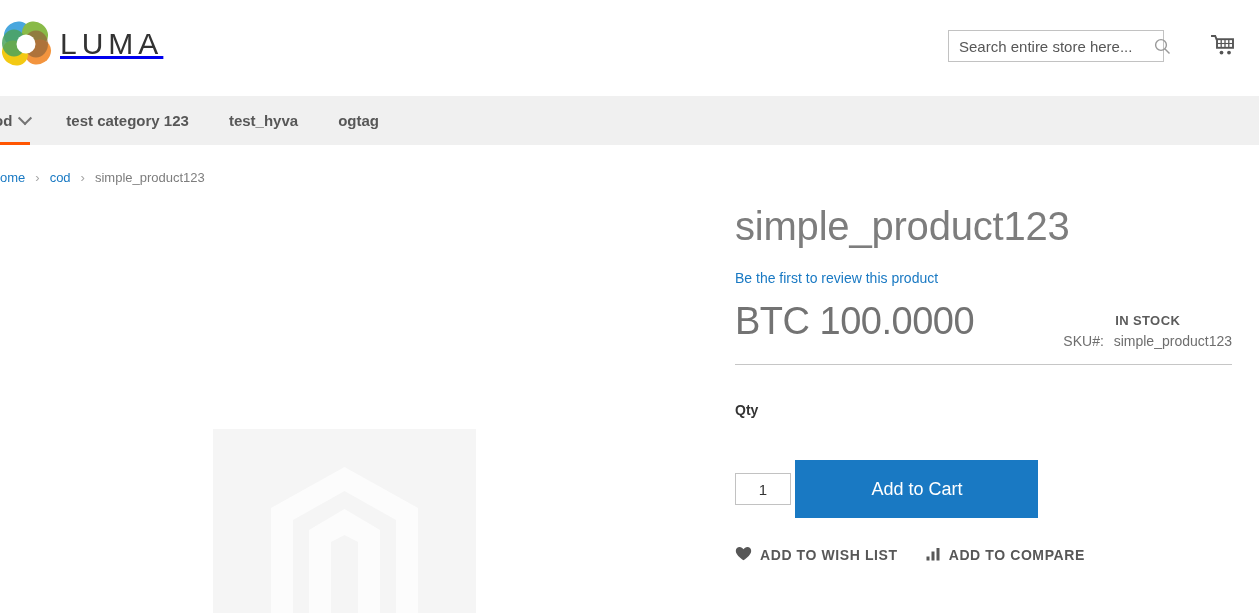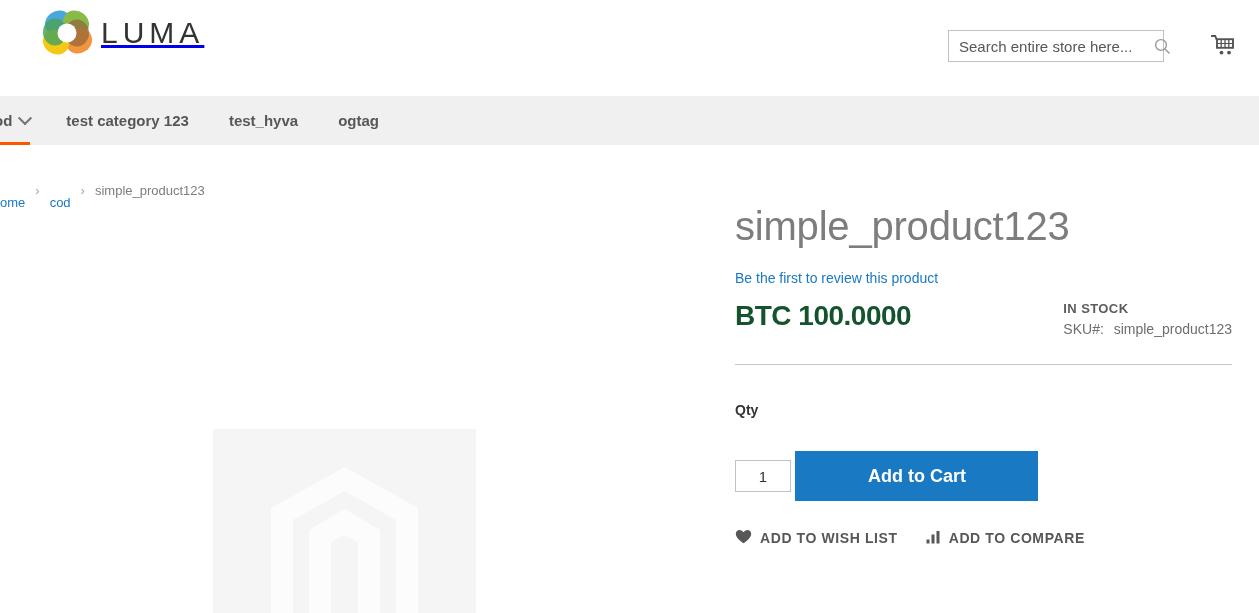--- a/index.html
+++ b/index.html
@@ -14,22 +14,22 @@
   }
 
   .page { position: relative; width: 1259px; height: 613px; background:#fff; }
 
   
   .header {
     position: absolute; left: 0; top: 0; width: 1259px; height: 96px;
     background: #ffffff;
   }
   .logo-wrap {
-    position: absolute; left: 0px; top: 7px;
-    display: flex; align-items: center; gap: 0px; padding-left: 41px;
+    position: absolute; left: 0px; top: 18px;
+    display: flex; align-items: center; gap: 0px;
   }
   .logo-mark {
     position: relative; width: 52px; height: 52px; margin-left: 0px;
   }
   .logo-text {
     font-family: "Liberation Sans", sans-serif;
     font-size: 30px; letter-spacing: 5px; color: #333333;
     font-weight: 400; margin-left: 8px; white-space: nowrap;
   }
 
@@ -82,21 +82,21 @@
     display: inline-block; margin-left: 8px; width: 10px; height: 10px;
     border-right: 2px solid #757575; border-bottom: 2px solid #757575;
     transform: rotate(45deg) translate(-2px,-2px);
   }
 
   
   .breadcrumbs {
     position: absolute; left: 0; top: 170px;
     display: flex; align-items: center; font-size: 13px;
   }
-  .crumb-link { color: #1979c3; text-decoration: none; cursor: pointer; margin-top: 25px; }
+  .crumb-link { color: #1979c3; text-decoration: none; cursor: pointer; }
   .crumb-current { color: #7d7d7d; }
   .crumb-sep { color: #a6a6a6; margin: 0 10px; font-size: 13px; }
 
   
   .media {
     position: absolute; left: 213px; top: 429px;
     width: 263px; height: 263px;
     background: #f5f5f5; overflow: hidden;
   }
   .media svg { display: block; }
@@ -110,25 +110,25 @@
     font-family: "Liberation Sans", sans-serif;
   }
   .review-link {
     display: inline-block; margin-top: 22px;
     font-size: 14px; color: #1979c3; text-decoration: none; cursor: pointer; text-align: right;
   }
   .price-row {
     position: relative; margin-top: 14px; height: 62px;
   }
   .price {
-    font-size: 28px; font-weight: bold; color: #14532d; line-height: 1.1;
+    font-size: 38px; font-weight: normal; color: #737373; line-height: 1.1;
     letter-spacing: -0.5px;
   }
   .stock-block {
-    position: absolute; right: 0; top: 0; text-align: left;
+    position: absolute; right: 0; top: 12px; text-align: center;
   }
   .stock-avail {
     font-size: 13px; font-weight: bold; color: #5c5c5c;
     letter-spacing: 0.4px;
   }
   .sku-line { margin-top: 5px; font-size: 14px; color: #6e6e6e; }
   .sku-label { font-weight: 400; }
   .sku-value { margin-left: 6px; }
 
   .divider {
@@ -138,23 +138,23 @@
   .qty-label {
     margin-top: 37px; font-size: 14px; font-weight: bold; color: #333333;
   }
   .qty-input {
     margin-top: 11px; width: 56px; height: 32px;
     border: 1px solid #c2c2c2; background: #fff;
     text-align: center; font-size: 15px; color: #333;
     font-family: "Liberation Sans", sans-serif; outline: none;
   }
   .add-to-cart {
-    margin-top: 33px; width: 243px; height: 50px;
+    margin-top: 42px; width: 243px; height: 58px;
     background: #1979c3; border: 0; color: #ffffff;
-    font-size: 18px; font-weight: bold; cursor: pointer;
+    font-size: 18px; font-weight: normal; cursor: pointer;
     font-family: "Liberation Sans", sans-serif;
   }
   .secondary-actions {
     margin-top: 28px; display: flex; align-items: center; gap: 28px;
   }
   .action-link {
     display: flex; align-items: center; gap: 8px;
     font-size: 14px; font-weight: bold; letter-spacing: 0.6px;
     color: #575757; text-decoration: none; cursor: pointer;
   }

